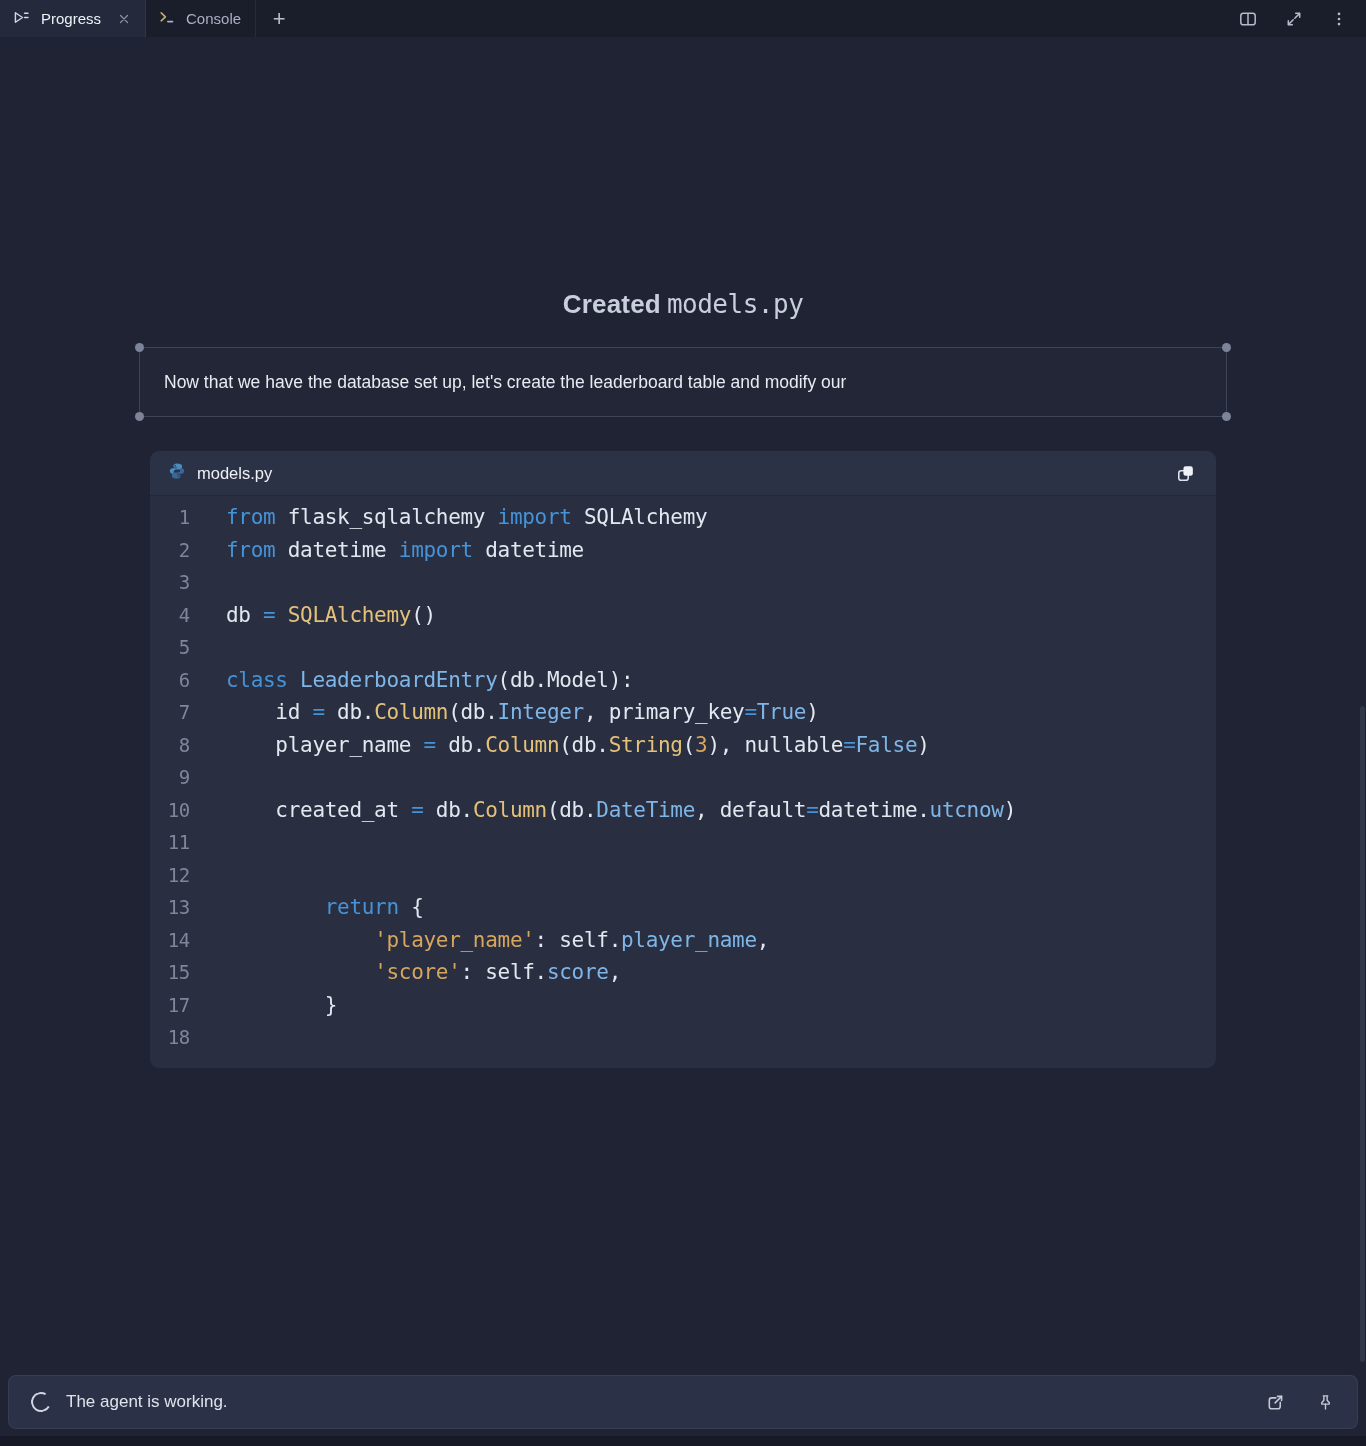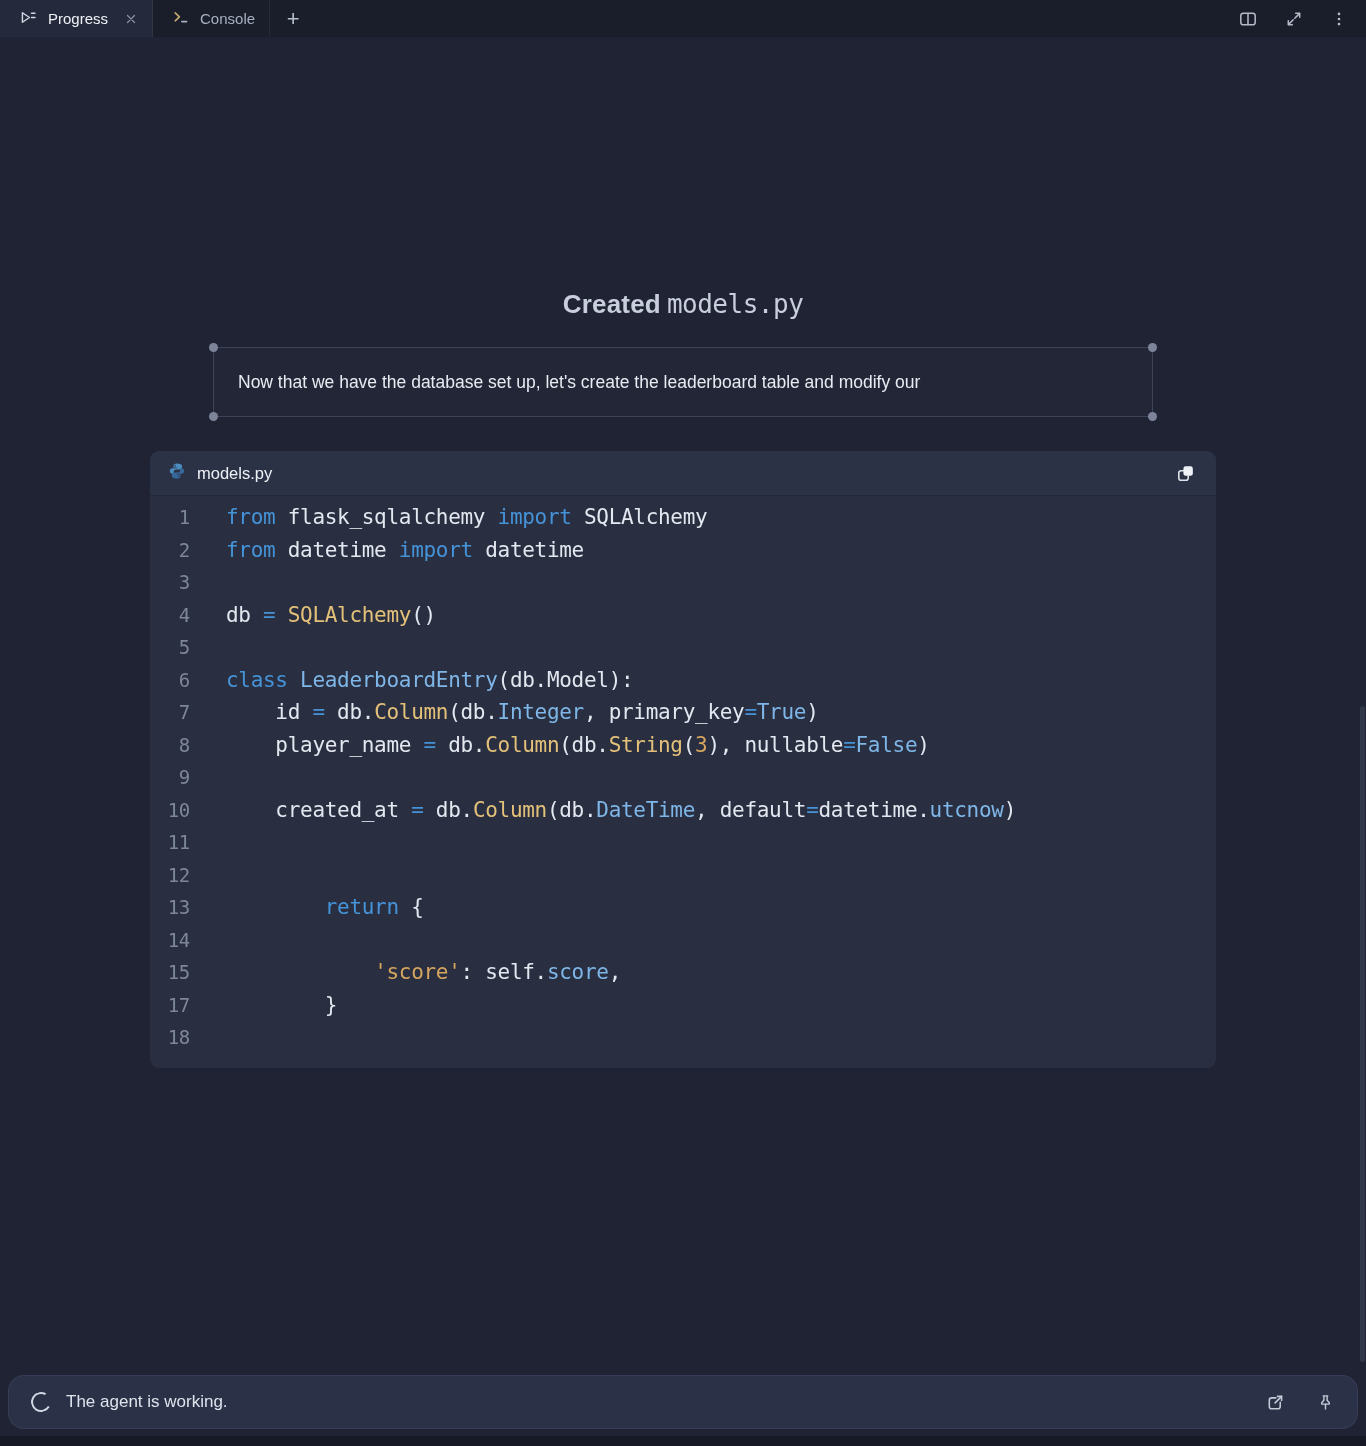--- a/index.html
+++ b/index.html
@@ -15,21 +15,21 @@
     --kw:#4593d8; --fn:#e4c179; --ty:#7fb6e8; --st:#d6a55e;
     --pl:#e3e7ef; --ln:#7e8699; --py1:#4b8bbe; --py2:#36689c;
   }
   
   .tabbar{
     height:37px; background:#1a1e2b;
     display:flex; align-items:stretch;
   }
   .tab{
     display:flex; align-items:center; gap:10px;
-    padding:0 14px 0 19px; font-size:15px; color:#a9b0c1;
+    padding:0 14px 0 12px; font-size:15px; color:#a9b0c1;
     border-right:1px solid rgba(255,255,255,0.06);
     cursor:default; white-space:nowrap;
   }
   .tab.active{ background:#242a3b; color:#eef1f6; }
   .tab .close{ margin-left:6px; display:flex; align-items:center; color:#8a91a3; }
   .newtab{
     width:46px; display:flex; align-items:center; justify-content:center;
     color:#b8bfcc;
   }
   .tabbar-spacer{ flex:1; }
@@ -43,21 +43,21 @@
     letter-spacing:0.2px;
   }
   .heading .file{
     font-family:"DejaVu Sans Mono", monospace;
     font-weight:500; margin-left:6px; letter-spacing:-0.5px;
   }
 
   
   .note{
     position:relative;
-    width:940px; margin:27px auto 0;
+    width:1088px; margin:27px auto 0;
     border:1px solid #3d4457;
     background:rgba(255,255,255,0.015);
     padding:17px 24px;
     font-size:17.5px; line-height:34px; color:#e8ebf2;
   }
   .note .dot{
     position:absolute; width:9px; height:9px; border-radius:50%;
     background:#7d8499;
   }
   .note .dot.tl{ left:-5px; top:-5px; } .note .dot.tr{ right:-5px; top:-5px; }
@@ -99,21 +99,21 @@
   
   .scroll-thumb{
     position:absolute; right:1px; top:706px; width:5px; height:656px;
     background:#303748; border-radius:3px;
   }
 
   
   .status-bar{
     position:absolute; left:8px; right:8px; bottom:17px; height:54px;
     background:#2b3147; border:1px solid rgba(90,100,130,0.25);
-    border-radius:16px;
+    border-radius:8px;
     display:flex; align-items:center; padding:12px 22px;
   }
   .spinner{
     width:20px; height:20px; border-radius:50%;
     border:2.6px solid #cfd5e1; border-right-color:transparent;
     transform:rotate(-15deg);
   }
   .status-text{ margin-left:15px; font-size:17px; color:#dfe3ec; }
   .status-actions{ margin-left:auto; display:flex; align-items:center; gap:30px; color:#c3c9d6; }
   .status-actions svg{ display:block; }
@@ -253,20 +253,21 @@
         </div>
         <div class="code-line">
           <span class="ln">12</span>
         </div>
         <div class="code-line">
           <span class="ln">13</span>
           <span class="lc"><span class="tok-pl">        </span><span class="tok-kw">return</span><span class="tok-pl"> {</span></span>
         </div>
         <div class="code-line">
           <span class="ln">14</span>
+          <span class="lc"><span class="tok-pl">            </span><span class="tok-st">'player_name'</span><span class="tok-pl">: self.</span><span class="tok-ty">player_name</span><span class="tok-pl">,</span></span>
         </div>
         <div class="code-line">
           <span class="ln">15</span>
           <span class="lc"><span class="tok-pl">            </span><span class="tok-st">'score'</span><span class="tok-pl">: self.</span><span class="tok-ty">score</span><span class="tok-pl">,</span></span>
         </div>
         <div class="code-line">
           <span class="ln">17</span>
           <span class="lc"><span class="tok-pl">        }</span></span>
         </div>
         <div class="code-line">

